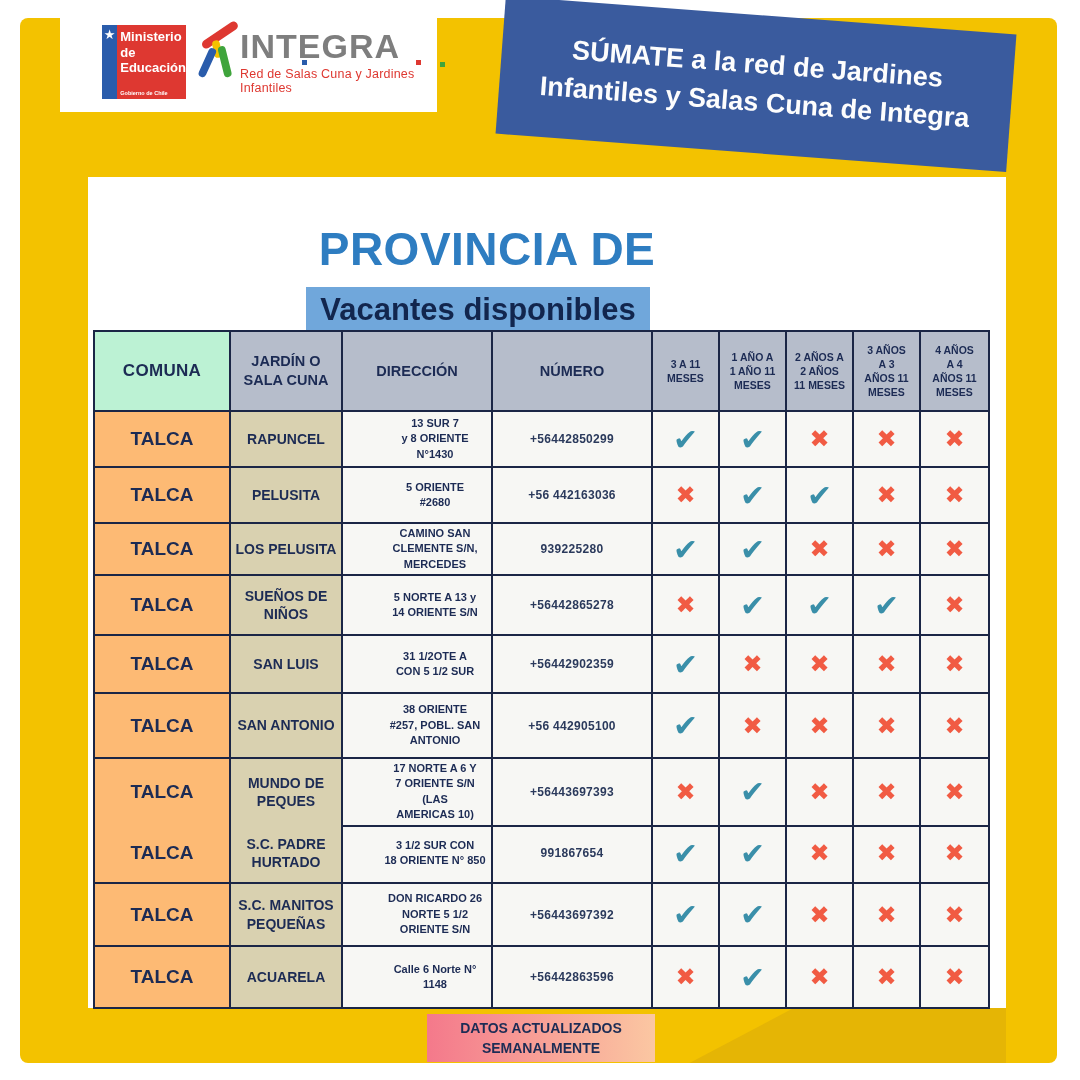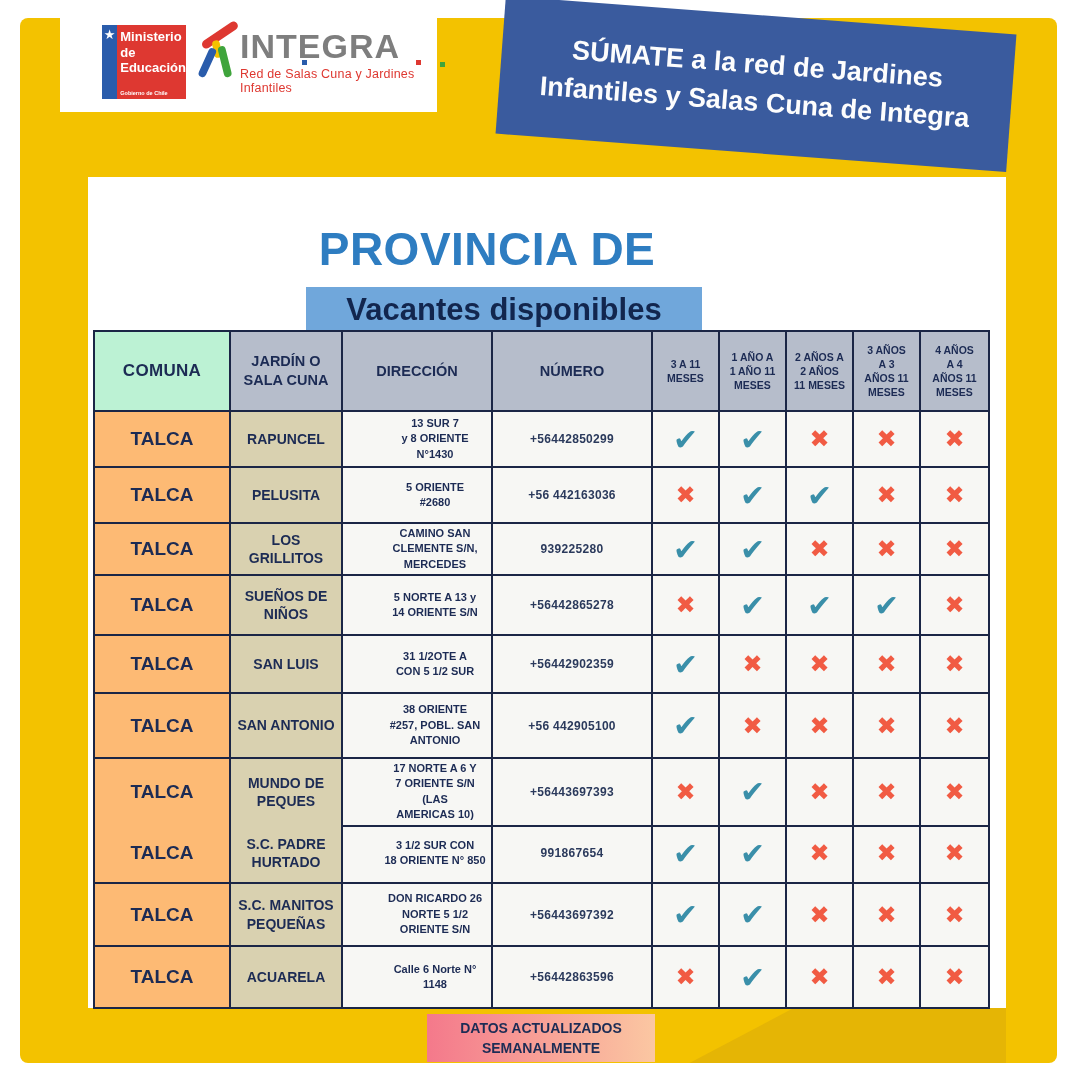--- a/index.html
+++ b/index.html
@@ -29,21 +29,21 @@
   .dot-red { background:#DE3831; right:16px; bottom:-2px; }
   .dot-green { background:#3FA43C; right:-8px; bottom:-4px; }
   .integra-tag { color:#DE3831; font-size:12.5px; margin-top:4px; letter-spacing:0.2px; }
 
   
   .banner { position:absolute; left:500px; top:15px; width:512px; height:138px; background:#3A5B9E; transform:rotate(4.3deg); display:flex; align-items:center; justify-content:center; padding:0 30px; }
   .banner-text { color:#FDFDFD; font-size:27px; font-weight:bold; text-align:center; line-height:1.4; }
 
   
   .title { position:absolute; left:271px; top:222px; width:432px; text-align:center; font-size:46px; font-weight:bold; color:#2E7DC1; letter-spacing:0.5px; }
-  .subtitle { position:absolute; left:306px; top:287px; width:396px; height:45px; background:#70A7DB; display:flex; align-items:center; justify-content:center; font-size:31px; font-weight:bold; color:#12264E; }
+  .subtitle { position:absolute; left:306px; top:287px; width:344px; height:45px; background:#70A7DB; display:flex; align-items:center; justify-content:center; font-size:31px; font-weight:bold; color:#12264E; }
 
   
   .vtable { position:absolute; left:93px; top:330px; width:897px; border:2px solid #1B2646; background:#F7F7F4; }
   .trow { display:grid; grid-template-columns:136px 112px 150px 160px repeat(5,1fr); }
   .cell { border-right:2px solid #1B2646; border-bottom:2px solid #1B2646; display:flex; align-items:center; justify-content:center; text-align:center; color:#1C2B54; padding:2px 4px; }
   .cell:last-child { border-right:none; }
   .trow:last-child .cell { border-bottom:none; }
   .thead { height:80px; }
   .thead .cell { background:#B6BDCB; font-weight:bold; }
   .thead .c-comuna { background:#BCF2D4; font-size:17px; letter-spacing:0.3px; }
@@ -158,21 +158,21 @@
         <div class="cell c-num">+56 442163036</div>
         <div class="cell mark cross">✖</div>
         <div class="cell mark check">✔</div>
         <div class="cell mark check">✔</div>
         <div class="cell mark cross">✖</div>
         <div class="cell mark cross">✖</div>
       </div>
 
       <div class="trow">
         <div class="cell c-comuna">TALCA</div>
-        <div class="cell c-jardin">LOS GRILLITOS</div>
+        <div class="cell c-jardin">LOS PELUSITA</div>
         <div class="cell c-dir">CAMINO SAN
 CLEMENTE S/N, MERCEDES</div>
         <div class="cell c-num">939225280</div>
         <div class="cell mark check">✔</div>
         <div class="cell mark check">✔</div>
         <div class="cell mark cross">✖</div>
         <div class="cell mark cross">✖</div>
         <div class="cell mark cross">✖</div>
       </div>
 

